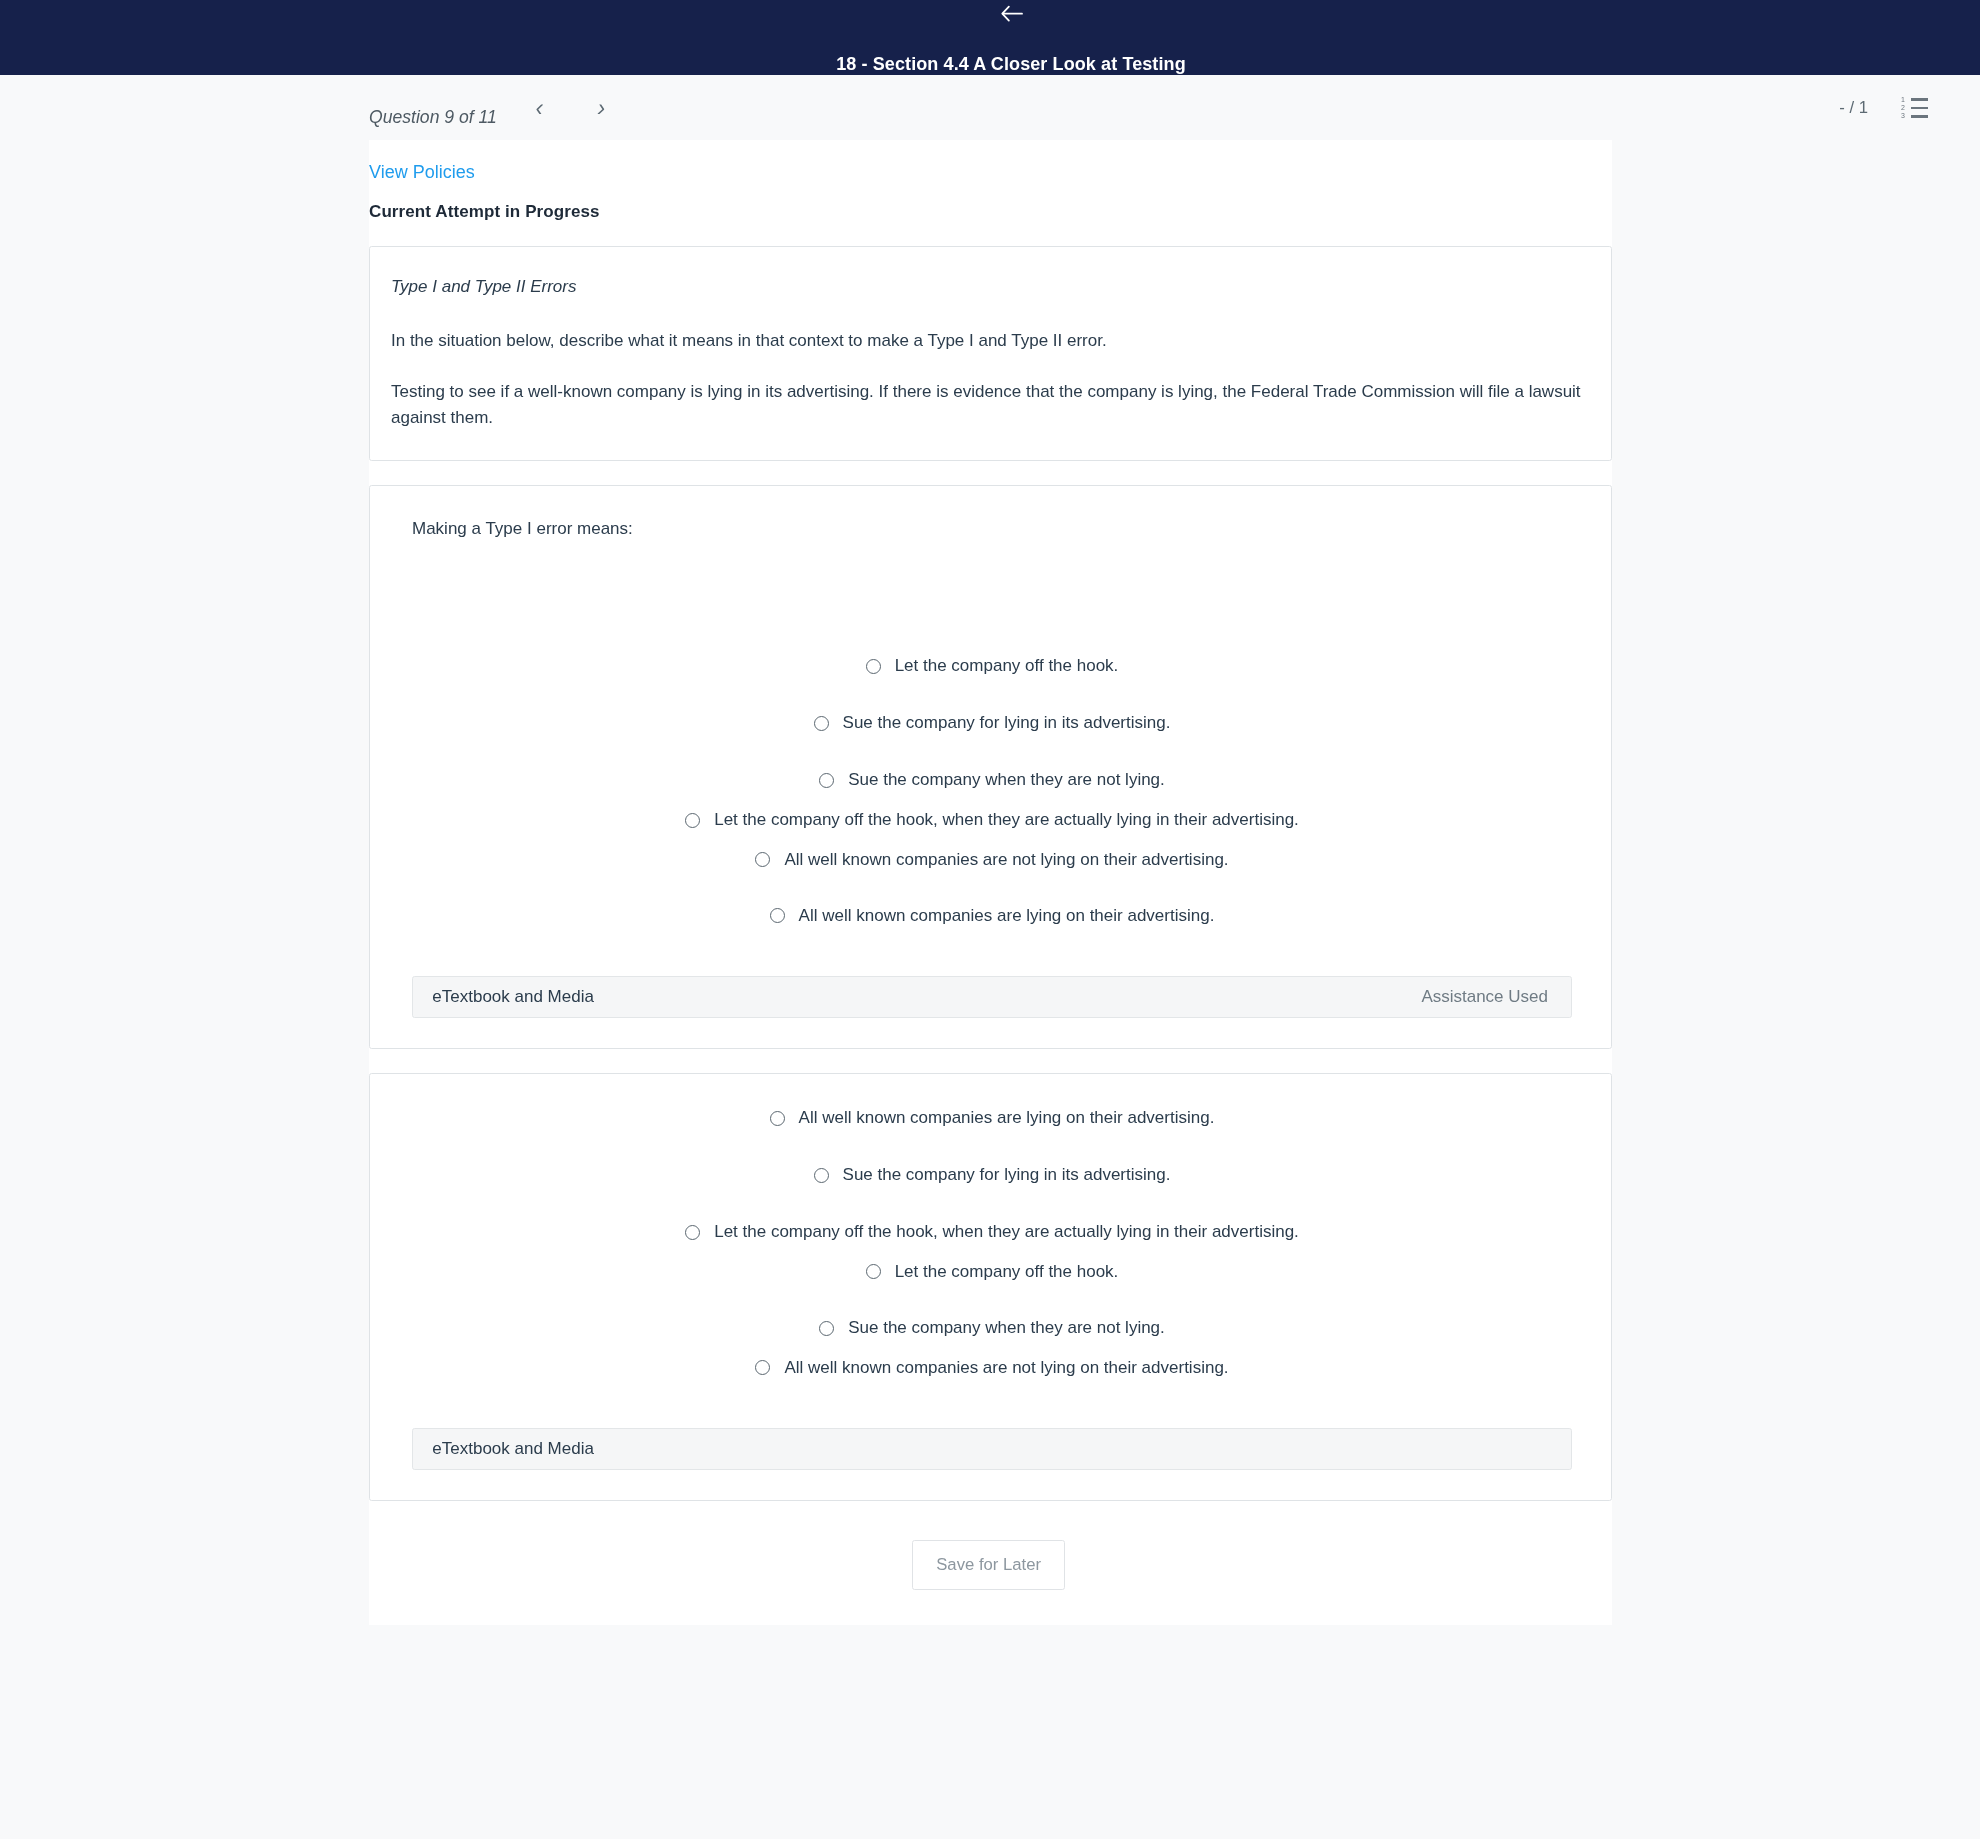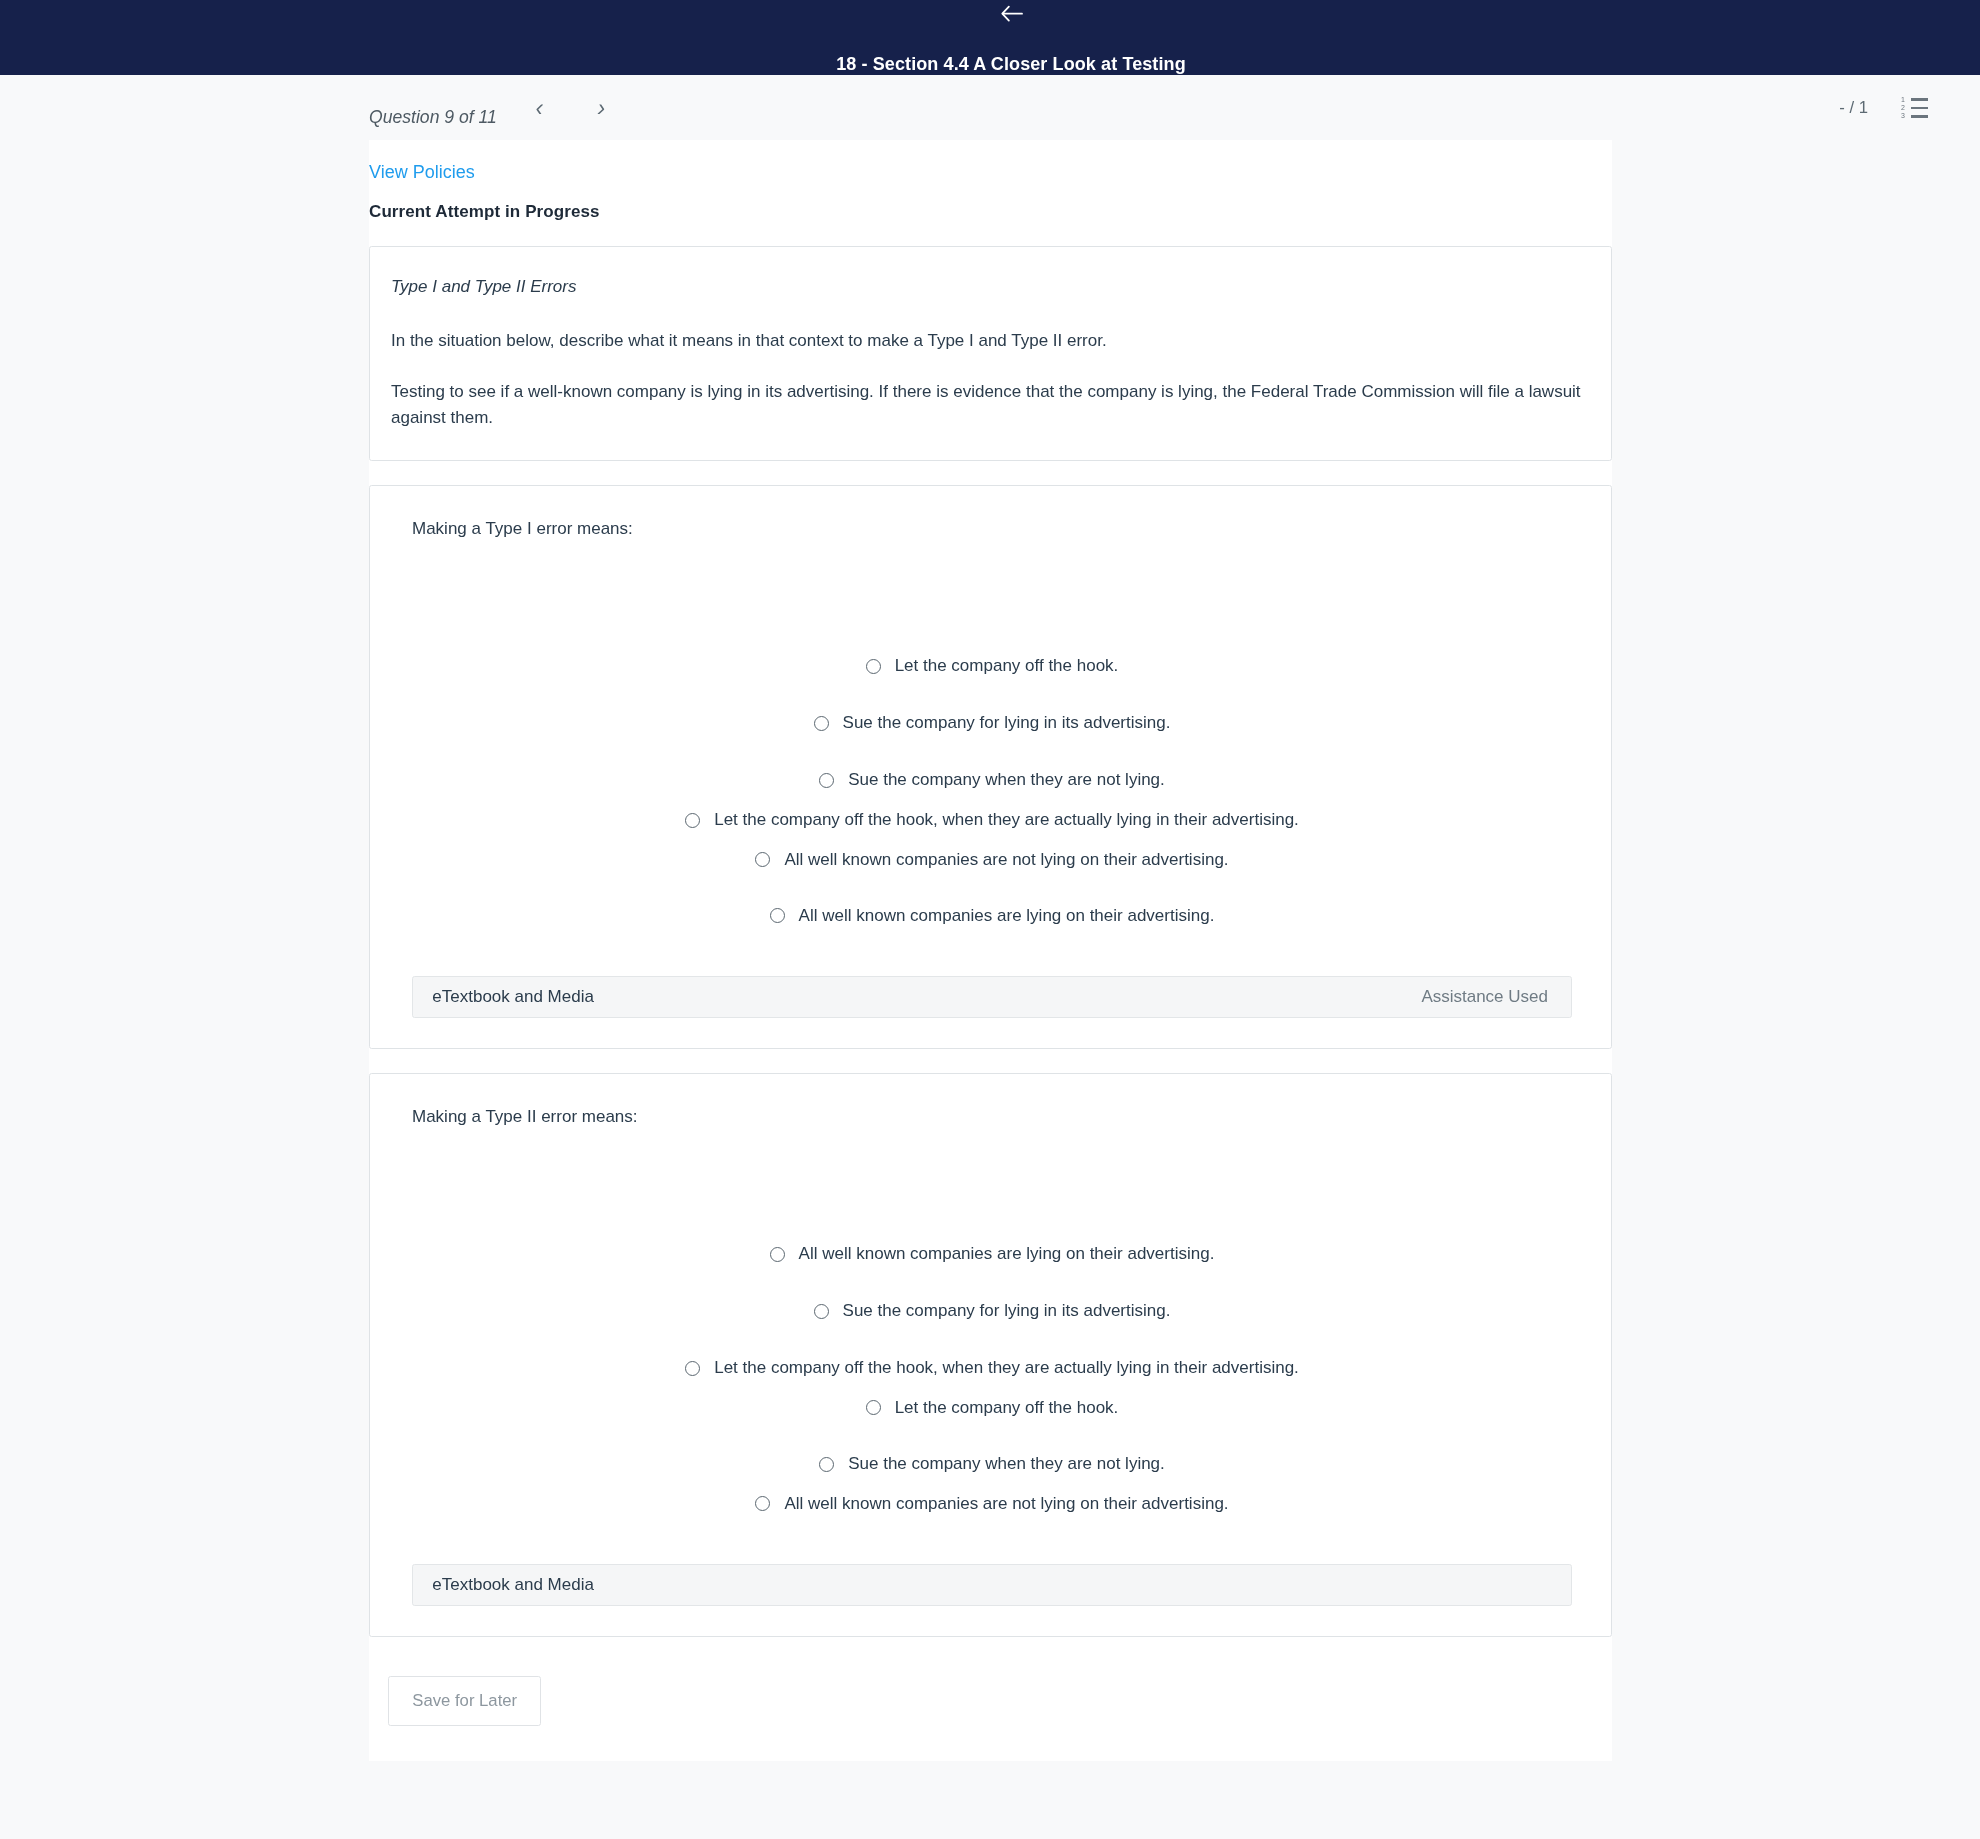--- a/index.html
+++ b/index.html
@@ -207,20 +207,21 @@
     margin-left: auto;
     font-size: 17px;
     color: #6f7b84;
   }
 
   
   .actions {
     display: flex;
     align-items: center;
     padding: 39px 23px 35px 19.3px;
+    flex-direction: column;
   }
   .btn-save {
     border: 0.9px solid #e0e3e6;
     background: #ffffff;
     border-radius: 2.6px;
     color: #8d979f;
     font-size: 16.7px;
     padding: 14px 23px;
     font-family: "Liberation Sans", sans-serif;
     cursor: pointer;
@@ -340,21 +341,20 @@
           <div class="etb">
             <span class="etb-label">eTextbook and Media</span>
             <span class="etb-right">Assistance Used</span>
           </div>
         </div>
       </div>
 
       
       <div class="card">
         <div class="card-answer">
-          <div class="answer-heading">Making a Type II error means:</div>
 
           <div class="options">
             <label class="option" style="margin-bottom:35px">
               <span class="radio"></span>
               <span class="otext">All well known companies are lying on their advertising.</span>
             </label>
             <label class="option" style="margin-bottom:35px">
               <span class="radio"></span>
               <span class="otext">Sue the company for lying in its advertising.</span>
             </label>

